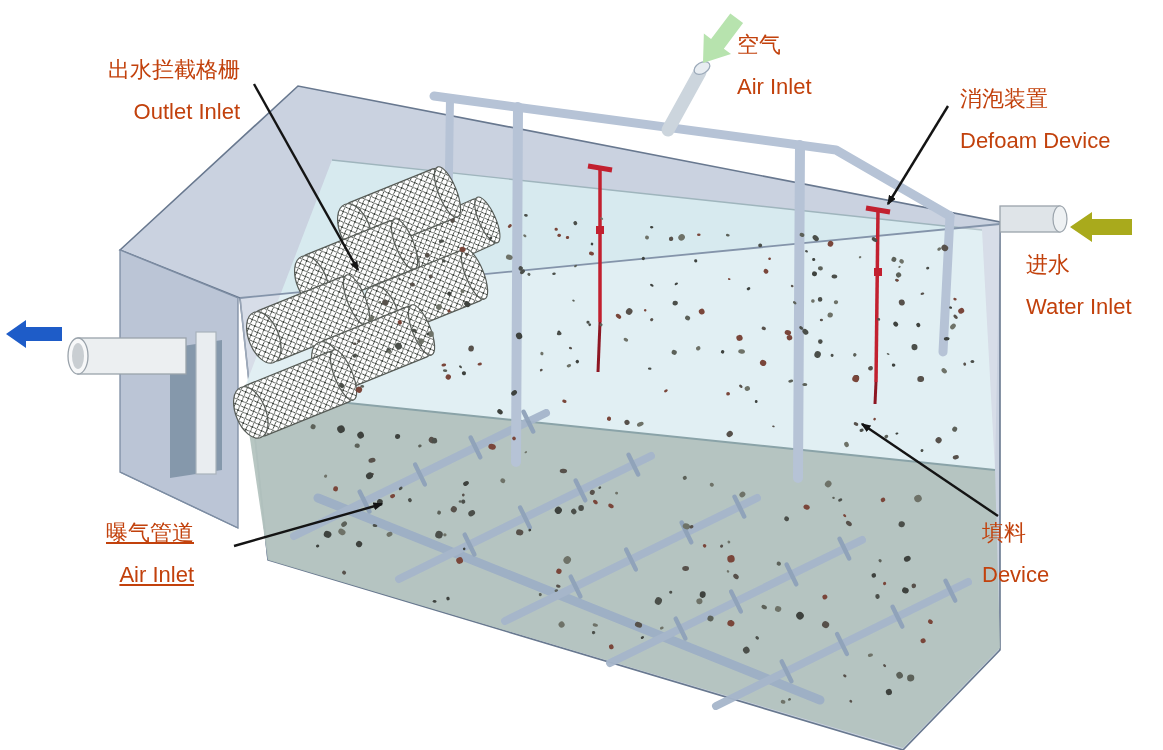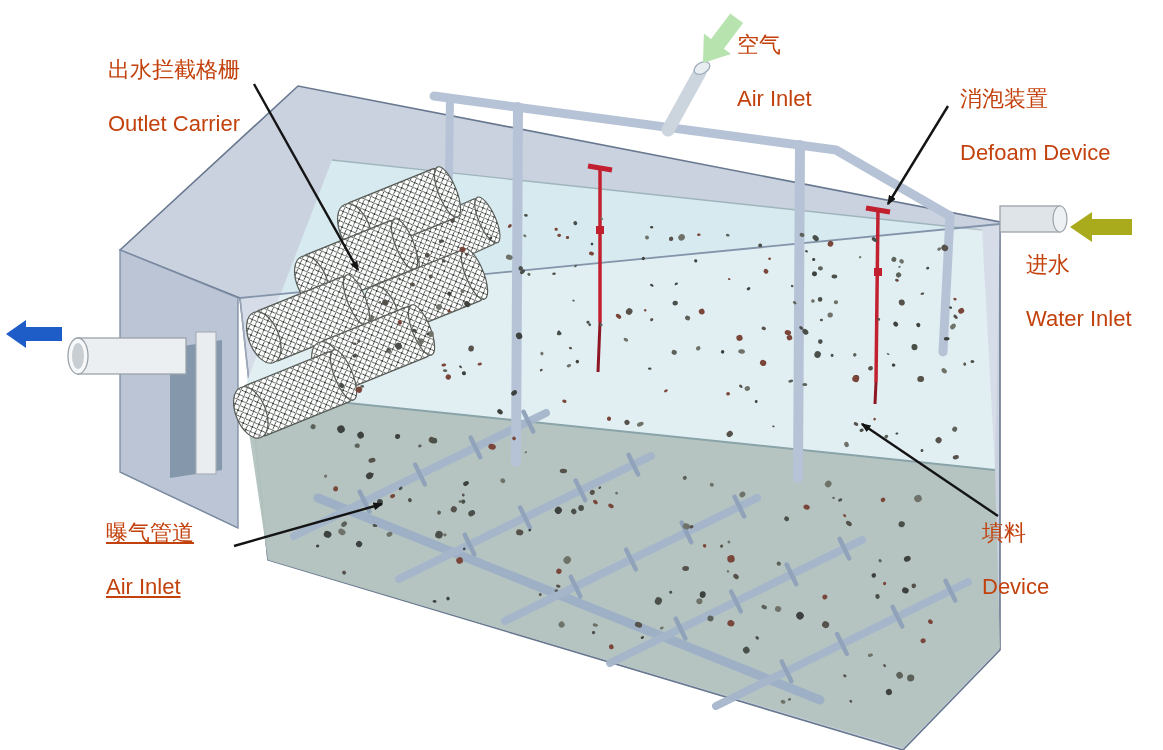--- a/index.html
+++ b/index.html
@@ -5,21 +5,21 @@
   html,body{margin:0;padding:0;background:#ffffff;}
   .stage{
     position:relative;width:1163px;height:750px;background:#ffffff;
     font-family:"Liberation Sans",sans-serif;overflow:hidden;
   }
   .stage svg{position:absolute;left:0;top:0;}
   .label{
     position:absolute;color:#c2410c;font-size:22px;line-height:30px;
     white-space:nowrap;
   }
-  .label .en{margin-top:24px;}
+  .label .en{margin-top:12px;text-align:right;}
 </style>
 </head>
 <body>
 
 <div class="stage">
 
   <svg width="1163" height="750" viewBox="0 0 1163 750">
     <defs>
       <marker id="arrowhead" markerWidth="10" markerHeight="8" refX="8.5" refY="4" orient="auto" markerUnits="userSpaceOnUse">
         <path d="M0,0 L10,4 L0,8 Z" fill="#141414"></path>
@@ -467,21 +467,21 @@
       <line x1="234" y1="546" x2="382" y2="504" marker-end="url(#arrowhead)"></line>
     </g>
 
     <path d="M0,0 L24,-17 L24,-8 L56,-8 L56,8 L24,8 L24,17 Z" transform="translate(703,63) rotate(-53)" fill="#b7e3ae"></path>
     <path d="M0,0 L20,-14 L20,-7 L56,-7 L56,7 L20,7 L20,14 Z" transform="translate(6,334)" fill="#1e5cc8"></path>
     <path d="M0,0 L22,-15 L22,-8 L62,-8 L62,8 L22,8 L22,15 Z" transform="translate(1070,227)" fill="#a9aa1c"></path>
   </svg>
 
   <div class="label" style="left:108px;top:55px;">
     <div class="zh">出水拦截格栅</div>
-    <div class="en">Outlet Carrier</div>
+    <div class="en">Outlet Inlet</div>
   </div>
 
   <div class="label" style="left:737px;top:30px;">
     <div class="zh">空气</div>
     <div class="en">Air Inlet</div>
   </div>
 
   <div class="label" style="left:1026px;top:250px;">
     <div class="zh">进水</div>
     <div class="en">Water Inlet</div>

